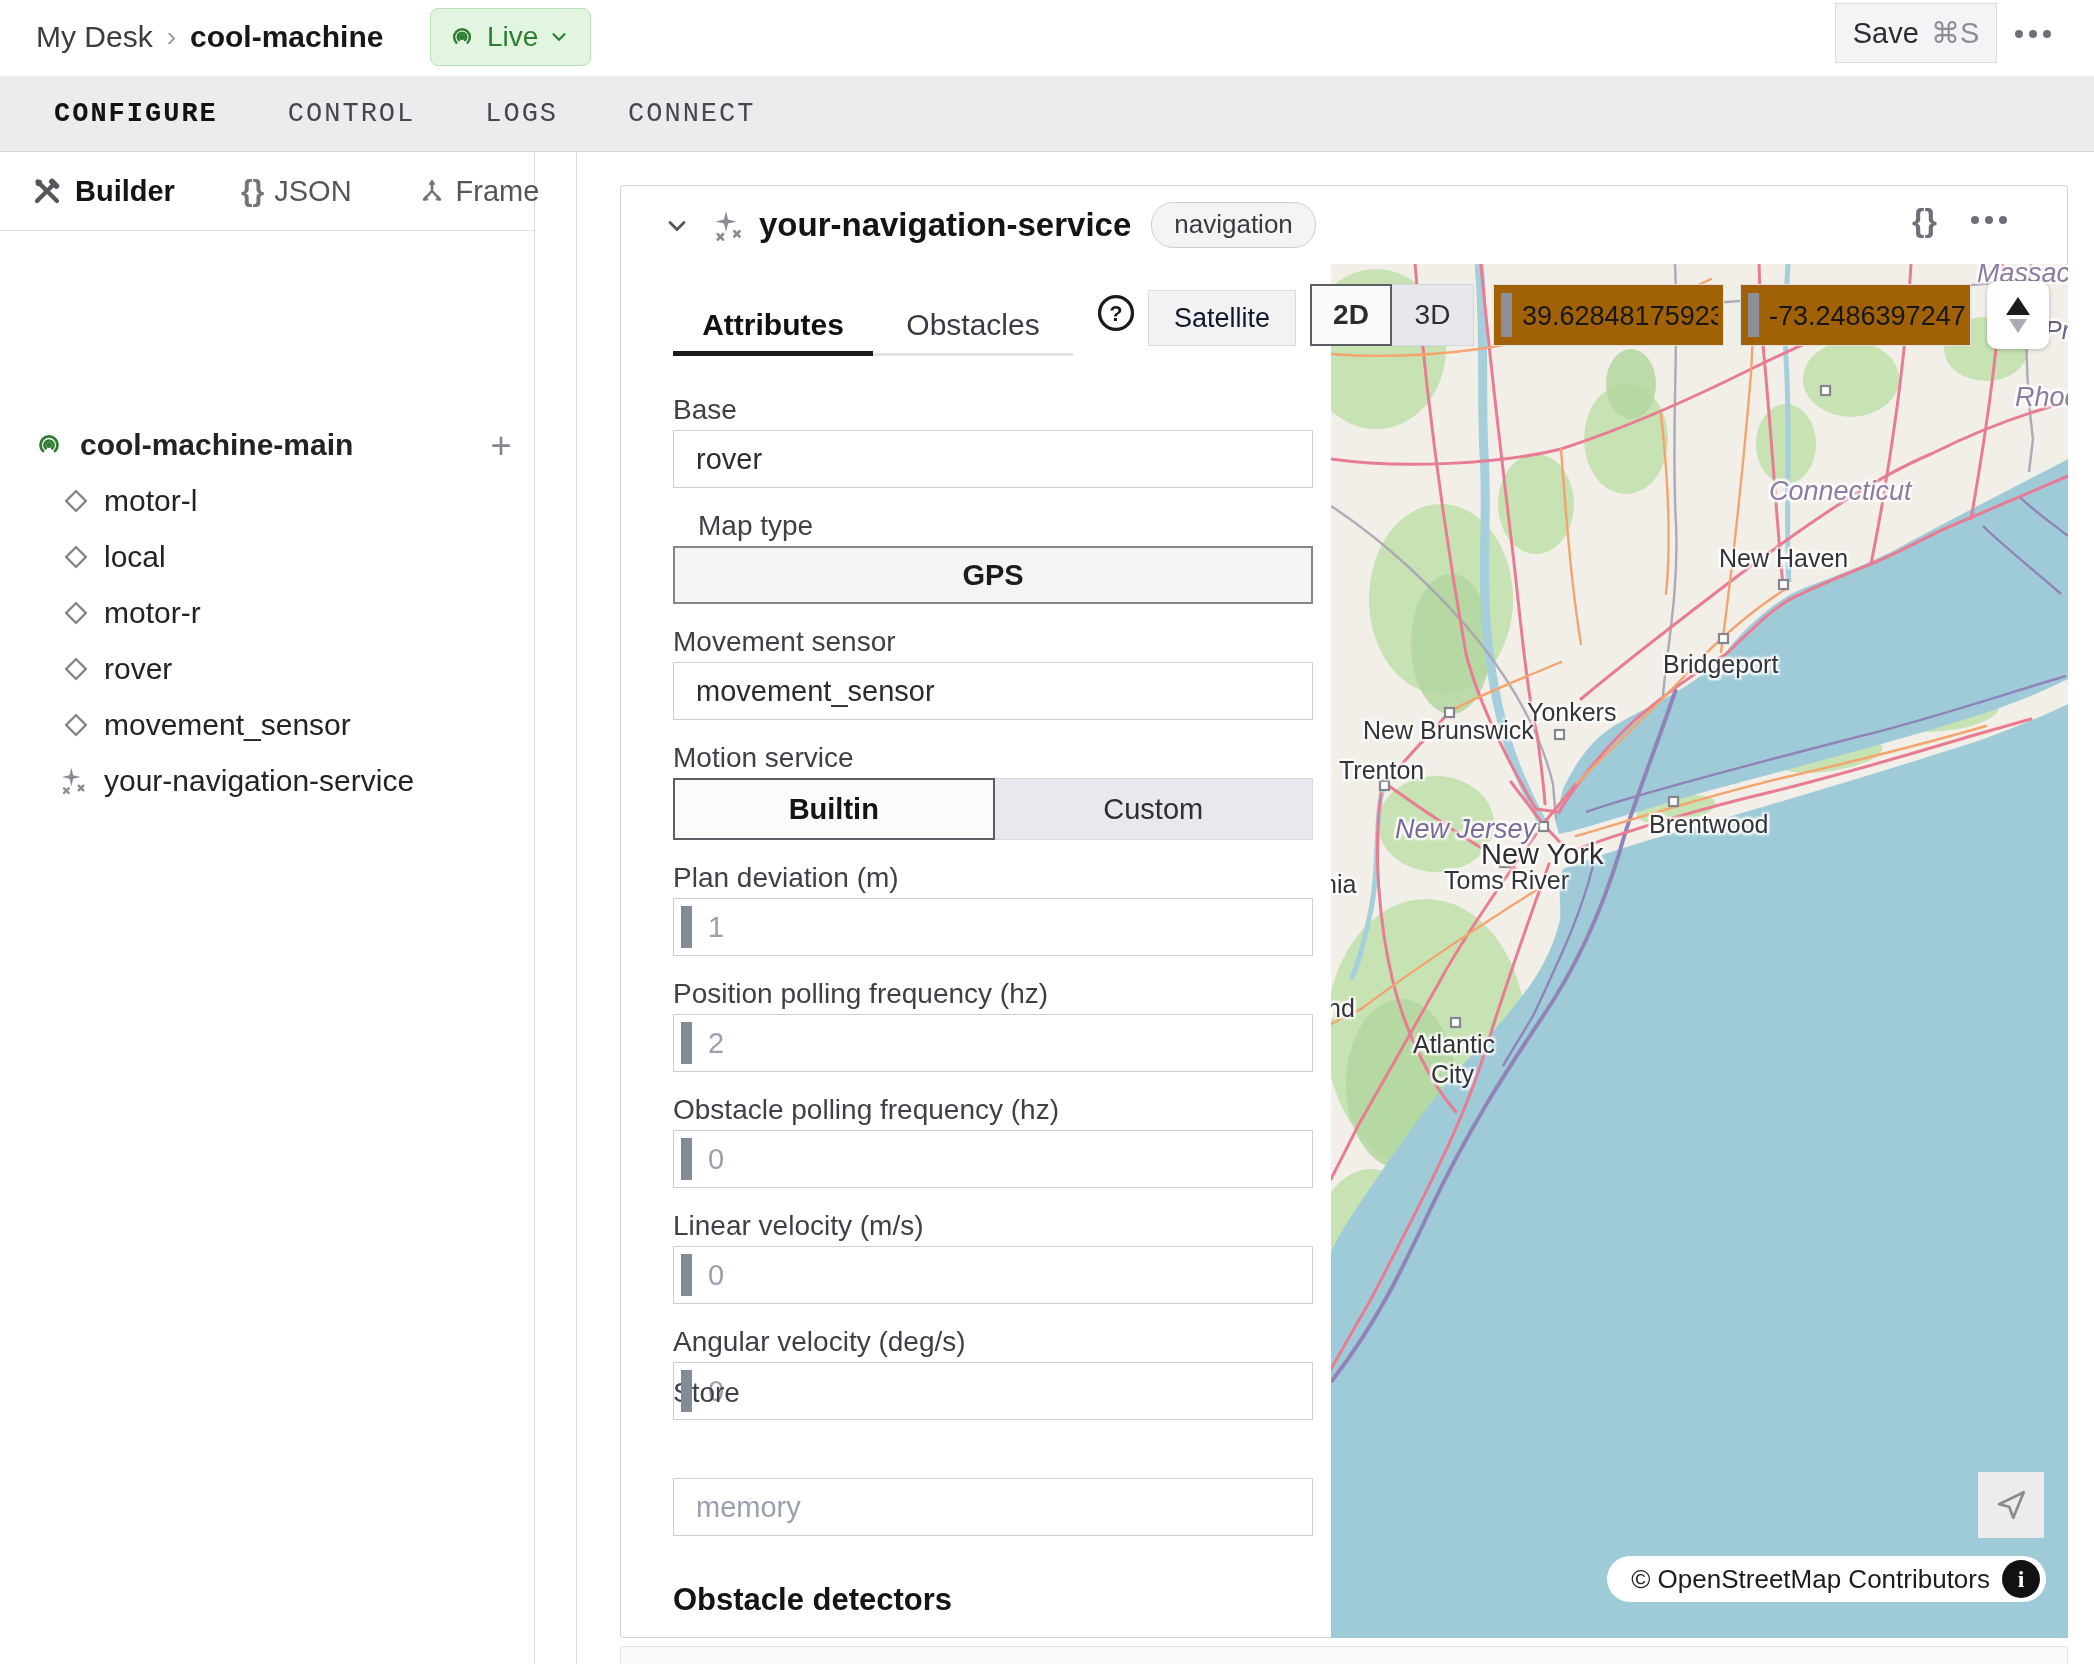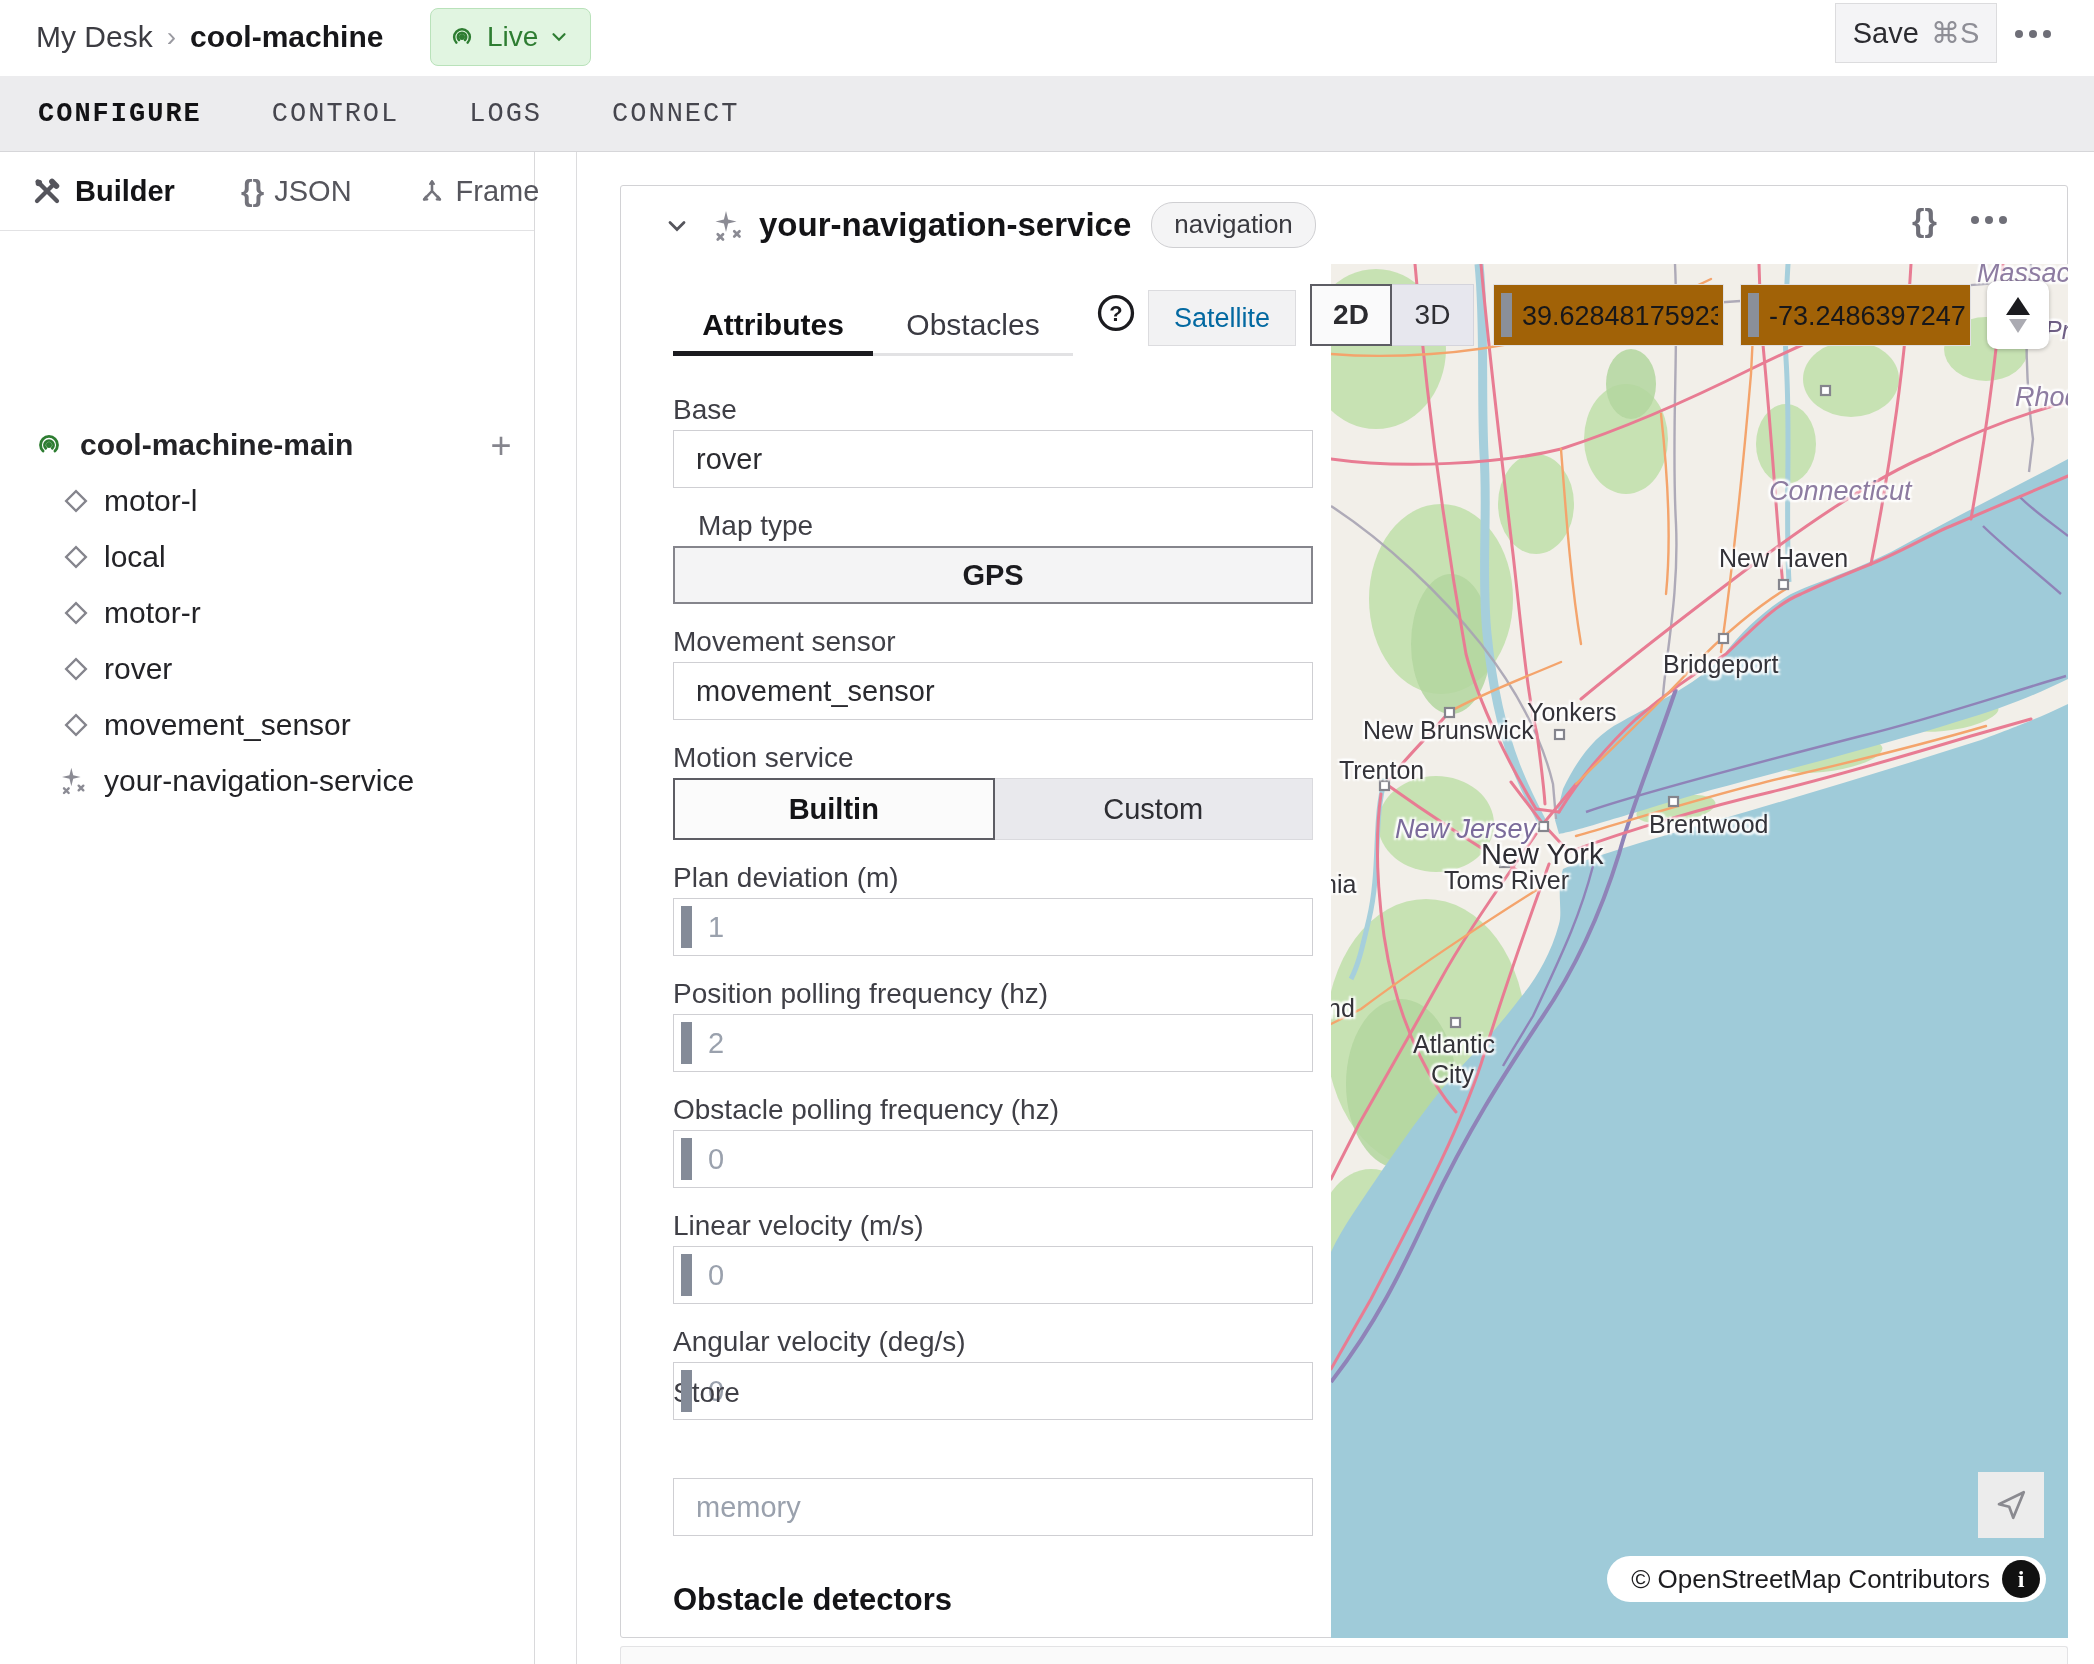--- a/index.html
+++ b/index.html
@@ -16,21 +16,21 @@
       background:#e1f5e1;border:1px solid #b9e2ba;border-radius:8px;cursor:pointer;}
   .live-text{color:#2e7d32;font-size:28px;}
   .save-btn{position:absolute;left:1835px;top:3px;width:160px;height:58px;background:#f4f4f6;border:1px solid #dcdcde;
       display:flex;align-items:center;justify-content:center;gap:12px;font-size:29px;cursor:pointer;}
   .save-kbd{color:#8e8e96;}
   .kebab{position:absolute;left:2015px;top:14px;width:60px;height:40px;display:flex;align-items:center;gap:6px;cursor:pointer;}
   .kebab i{width:8px;height:8px;border-radius:50%;background:#6f6f78;display:block;}
 
   
   .tabbar{position:absolute;left:0;top:76px;width:2094px;height:76px;background:#ececee;border-bottom:1px solid #d6d6d9;
-      display:flex;align-items:center;padding-left:38px;box-sizing:border-box;
+      display:flex;align-items:center;padding-left:54px;box-sizing:border-box;
       font-family:"Liberation Mono",monospace;font-size:27px;letter-spacing:2px;}
   .maintab{margin-right:70px;color:#46464e;cursor:pointer;}
   .maintab.active{color:#121215;font-weight:bold;}
 
   
   .sidebar{position:absolute;left:0;top:152px;width:534px;height:1512px;background:#fff;border-right:1px solid #d9d9db;}
   .viewtabs{position:absolute;left:0;top:0;width:534px;height:78px;border-bottom:1px solid #e2e2e4;display:flex;align-items:center;}
   .viewtab{display:flex;align-items:center;gap:10px;cursor:pointer;color:#55555c;font-size:29px;}
   .viewtab.active{color:#141417;font-weight:bold;}
   .braces-glyph{font-size:30px;color:#73737b;font-weight:bold;}
@@ -51,21 +51,21 @@
 
   
   .sectabs{position:absolute;left:52px;top:96px;width:400px;height:74px;display:flex;}
   .sectab{width:200px;text-align:center;font-size:30px;color:#3a3a42;padding-top:26px;box-sizing:border-box;
       border-bottom:3px solid #e2e2e4;cursor:pointer;}
   .sectab.active{font-weight:bold;color:#111114;border-bottom:5px solid #1b1b1f;}
 
   
   .help-ic{position:absolute;left:474px;top:106px;cursor:pointer;}
   .btn-sat{position:absolute;left:527px;top:104px;width:146px;height:54px;background:#f2f2f3;border:1px solid #dcdcdf;
-      font-size:27px;display:flex;align-items:center;justify-content:center;cursor:pointer;color:#0369a1;}
+      font-size:27px;display:flex;align-items:center;justify-content:center;cursor:pointer;color:#0f172a;}
   .seg2d3d{position:absolute;left:689px;top:98px;display:flex;z-index:5;}
   .seg2d{width:82px;height:62px;box-sizing:border-box;background:#fafafb;border:2px solid #5d5d64;font-weight:bold;
       display:flex;align-items:center;justify-content:center;font-size:28px;cursor:pointer;}
   .seg3d{width:82px;height:62px;box-sizing:border-box;background:#e7e7ee;border:1px solid #d4d4dc;border-left:none;
       display:flex;align-items:center;justify-content:center;font-size:28px;color:#2e2e33;cursor:pointer;}
   .coord{position:absolute;top:98px;width:231px;height:62px;background:#a16207;border:1px solid #e0e0e3;box-sizing:border-box;z-index:5;}
   .coord input{position:absolute;left:26px;top:0;width:196px;height:100%;border:none;outline:none;background:transparent;
       font-size:27px;color:#17171a;font-family:"Liberation Sans",sans-serif;}
   .coord .handle{position:absolute;left:7px;top:8px;bottom:8px;width:11px;background:#8a8f99;}
   .stepper{position:absolute;left:1366px;top:95px;width:62px;height:68px;background:#fff;border-radius:10px;z-index:5;

